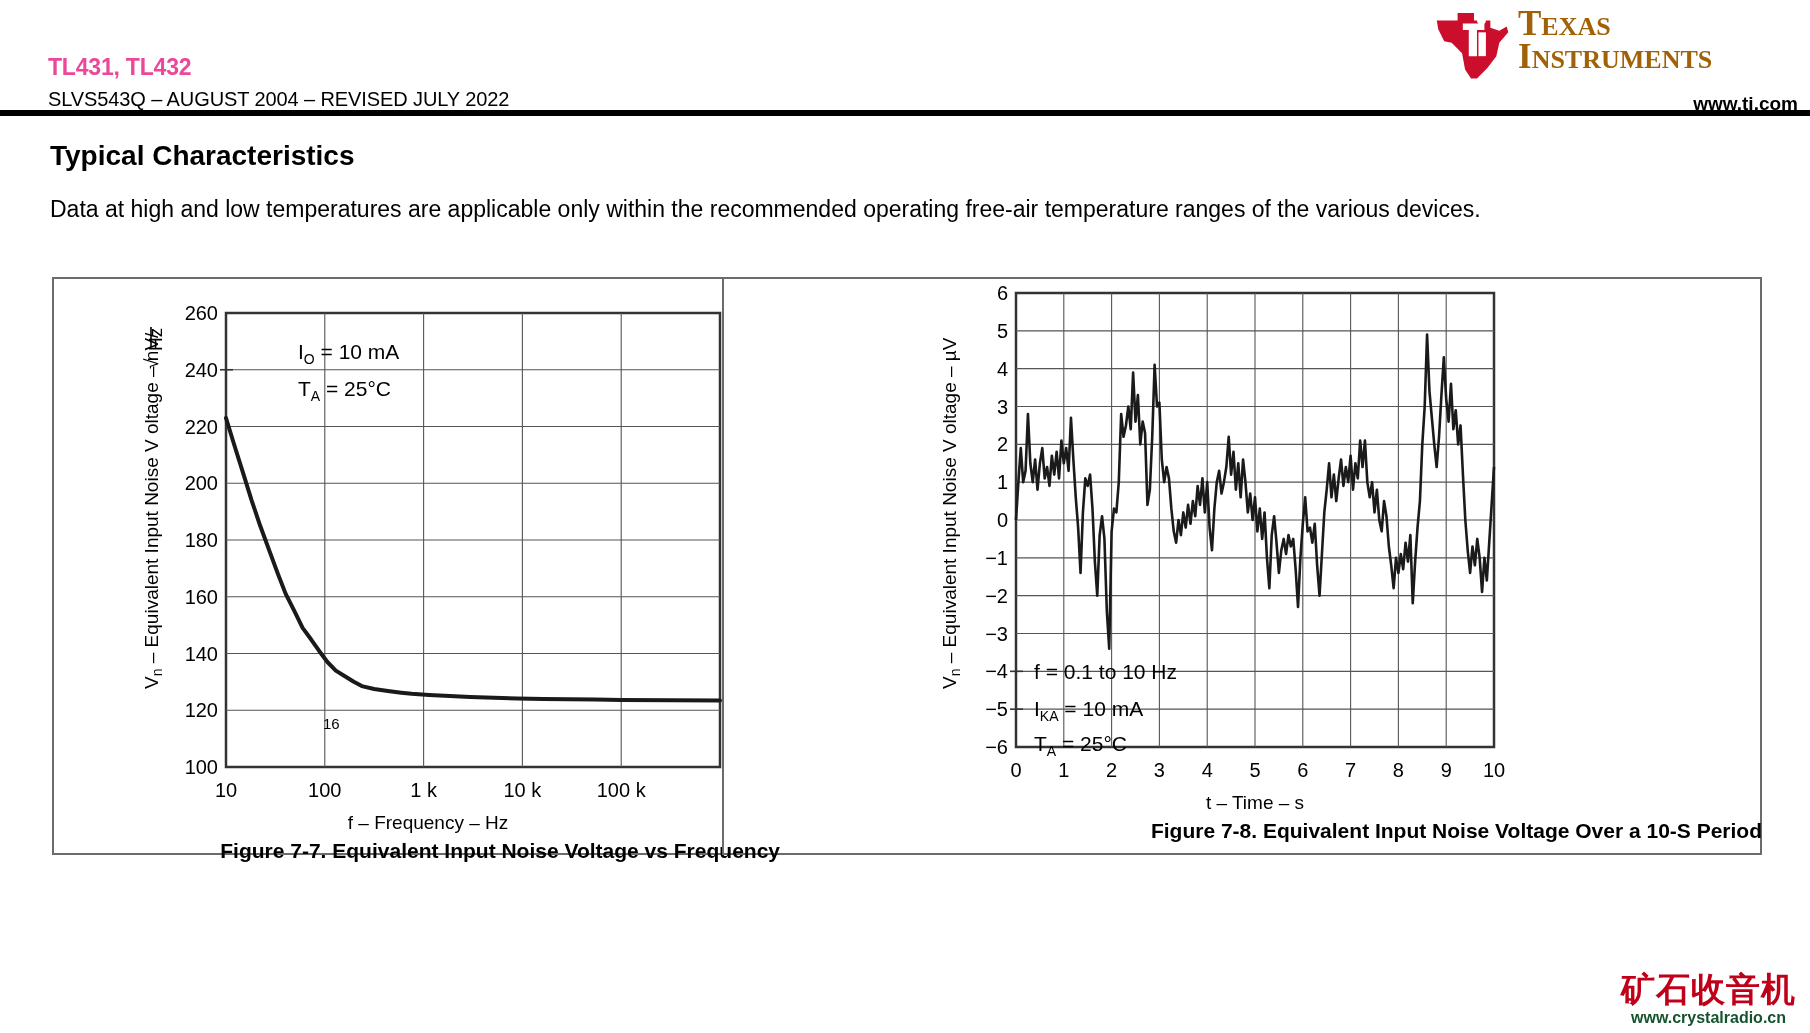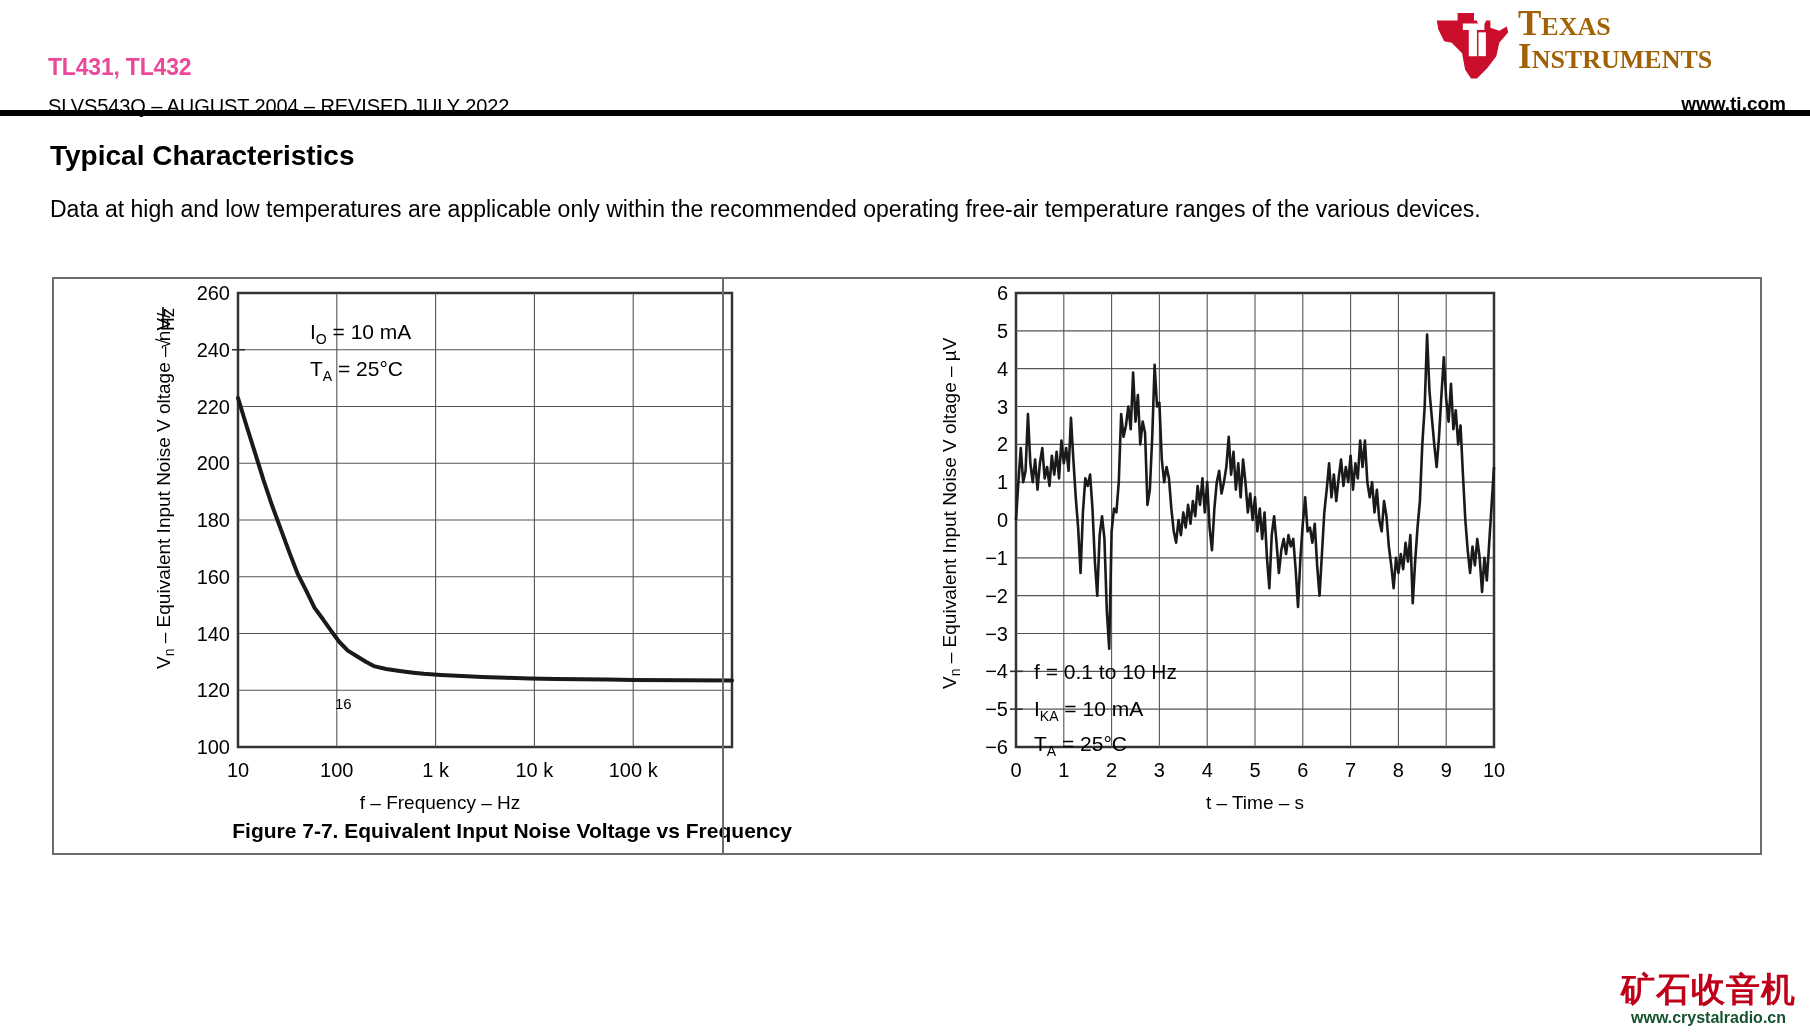--- a/index.html
+++ b/index.html
@@ -25,21 +25,21 @@
   .doc-title {
     position: absolute;
     left: 48px; top: 54px;
     font-size: 23px;
     font-weight: bold;
     color: #ec4899;
     letter-spacing: -0.2px;
   }
   .doc-subtitle {
     position: absolute;
-    left: 48px; top: 95px;
+    left: 48px; top: 88px;
     font-size: 20px;
     font-weight: normal;
     color: #000;
     letter-spacing: -0.1px;
   }
   .ti-logo-wrap {
     position: absolute;
     right: 10px; top: 8px;
     width: 370px;
     height: 100px;
@@ -62,21 +62,21 @@
     letter-spacing: 0px;
   }
   .ti-word-2 {
     font-size: 35px;
     font-weight: bold;
     letter-spacing: 0px;
   }
   .ti-word-1 .sc, .ti-word-2 .sc { font-size: 26px; }
   .ti-url {
     position: absolute;
-    right: 14px; top: 85px;
+    right: 2px; top: 85px;
     font-size: 19px;
     font-weight: bold;
     font-family: "Liberation Sans", sans-serif;
   }
   .header-rule {
     position: absolute;
     left: 0; top: 110px;
     width: 1810px;
     height: 6px;
     background: #000;
@@ -108,21 +108,21 @@
     border-right: 2px solid #6b6b6b;
     box-sizing: border-box;
   }
   .figure-divider {
     position: absolute;
     left: 722px; top: 277px;
     width: 2px; height: 578px;
     background: #6b6b6b;
   }
   .fig-cell { position: absolute; top: 0; height: 578px; }
-  .fig-cell-left { left: 16px; width: 722px; }
+  .fig-cell-left { left: 4px; width: 722px; margin-top: 20px; }
   .fig-cell-right { left: 724px; width: 984px; }
   .fig-caption {
     position: absolute;
     top: 540px;
     text-align: right;
     font-size: 21px;
     font-weight: bold;
     width: 100%;
   }
   .chart-svg { position: absolute; left: 0; top: 0; }
@@ -313,20 +313,21 @@
       <path id="noise-trace" fill="none" stroke="#1a1a1a" stroke-width="2.6" stroke-linejoin="round" d="M238.00,241.00 L240.39,203.17 L242.78,169.12 L245.17,203.17 L247.56,191.82 L249.95,135.07 L252.34,184.25 L254.73,203.17 L257.12,180.47 L259.51,210.73 L261.90,184.25 L264.29,169.12 L266.68,199.38 L269.07,188.03 L271.46,206.95 L273.85,176.68 L276.24,195.60 L278.63,172.90 L281.02,199.38 L283.41,161.55 L285.80,184.25 L288.19,169.12 L290.58,191.82 L292.97,138.85 L295.36,180.47 L297.75,218.30 L300.14,248.57 L302.53,293.97 L304.92,233.43 L307.31,199.38 L309.70,206.95 L312.09,195.60 L314.48,229.65 L316.87,282.62 L319.26,316.67 L321.65,256.13 L324.04,237.22 L326.43,259.92 L328.82,331.80 L331.21,369.63 L333.60,252.35 L335.99,229.65 L338.38,233.43 L340.77,203.17 L343.16,135.07 L345.55,157.77 L347.94,146.42 L350.33,127.50 L352.72,150.20 L355.11,93.45 L357.50,142.63 L359.89,116.15 L362.28,165.33 L364.67,142.63 L367.06,153.98 L369.45,225.87 L371.84,210.73 L374.23,157.77 L376.62,85.88 L379.01,127.50 L381.40,123.72 L383.79,180.47 L386.18,203.17 L388.57,188.03 L390.96,199.38 L393.35,229.65 L395.74,252.35 L398.13,263.70 L400.52,241.00 L402.91,256.13 L405.30,233.43 L407.69,248.57 L410.08,225.87 L412.47,244.78 L414.86,222.08 L417.25,237.22 L419.64,206.95 L422.03,225.87 L424.42,199.38 L426.81,233.43 L429.20,203.17 L431.59,248.57 L433.98,271.27 L436.37,229.65 L438.76,203.17 L441.15,191.82 L443.54,214.52 L445.93,203.17 L448.32,188.03 L450.71,157.77 L453.10,195.60 L455.49,172.90 L457.88,210.73 L460.27,184.25 L462.66,218.30 L465.05,180.47 L467.44,203.17 L469.83,233.43 L472.22,214.52 L474.61,241.00 L477.00,218.30 L479.39,252.35 L481.78,229.65 L484.17,259.92 L486.56,233.43 L488.95,278.83 L491.34,309.10 L493.73,256.13 L496.12,237.22 L498.51,263.70 L500.90,293.97 L503.29,271.27 L505.68,259.92 L508.07,275.05 L510.46,256.13 L512.85,267.48 L515.24,259.92 L517.63,290.18 L520.02,328.02 L522.41,278.83 L524.80,244.78 L527.19,218.30 L529.58,252.35 L531.97,248.57 L534.36,263.70 L536.75,244.78 L539.14,286.40 L541.53,316.67 L543.92,275.05 L546.31,233.43 L548.70,210.73 L551.09,184.25 L553.48,218.30 L555.87,195.60 L558.26,222.08 L560.65,199.38 L563.04,180.47 L565.43,206.95 L567.82,188.03 L570.21,203.17 L572.60,176.68 L574.99,210.73 L577.38,184.25 L579.77,199.38 L582.16,161.55 L584.55,188.03 L586.94,161.55 L589.33,203.17 L591.72,218.30 L594.11,203.17 L596.50,233.43 L598.89,210.73 L601.28,241.00 L603.67,252.35 L606.06,222.08 L608.45,237.22 L610.84,267.48 L613.23,286.40 L615.62,309.10 L618.01,278.83 L620.40,293.97 L622.79,275.05 L625.18,290.18 L627.57,263.70 L629.96,282.62 L632.35,256.13 L634.74,324.23 L637.13,282.62 L639.52,248.57 L641.91,222.08 L644.30,165.33 L646.69,127.50 L649.08,55.62 L651.47,112.37 L653.86,138.85 L656.25,165.33 L658.64,188.03 L661.03,157.77 L663.42,116.15 L665.81,78.32 L668.20,119.93 L670.59,142.63 L672.98,104.80 L675.37,150.20 L677.76,131.28 L680.15,165.33 L682.54,146.42 L684.93,195.60 L687.32,241.00 L689.71,271.27 L692.10,293.97 L694.49,267.48 L696.88,286.40 L699.27,259.92 L701.66,278.83 L704.05,312.88 L706.44,278.83 L708.83,301.53 L711.22,263.70 L713.61,225.87 L716.00,188.03"></path>
 
       <text class="annot" x="256" y="400">f = 0.1 to 10 Hz</text>
       <text class="annot" x="256" y="437">I<tspan class="annot-sub" dy="5">KA</tspan><tspan dy="-5"> = 10 mA</tspan></text>
       <text class="annot" x="256" y="472">T<tspan class="annot-sub" dy="5">A</tspan><tspan dy="-5"> = 25°C</tspan></text>
 
       <text class="ax-lbl" transform="translate(178,410) rotate(-90)">V<tspan class="annot-sub" dy="4">n</tspan><tspan dy="-4"> – Equivalent Input Noise V oltage –  µV</tspan></text>
 
       <text class="ax-lbl" x="477" y="530" text-anchor="middle">t – Time – s</text>
     </svg>
+    <div class="fig-caption">Figure 7-8. Equivalent Input Noise Voltage Over a 10-S Period</div>
   </div>
 </div>
 <div class="figure-divider"></div>
 
 <div class="watermark">
   <div class="wm-cn">矿石收音机</div>
   <div class="wm-url">www.crystalradio.cn</div>
 </div>
 
 </body></html>

